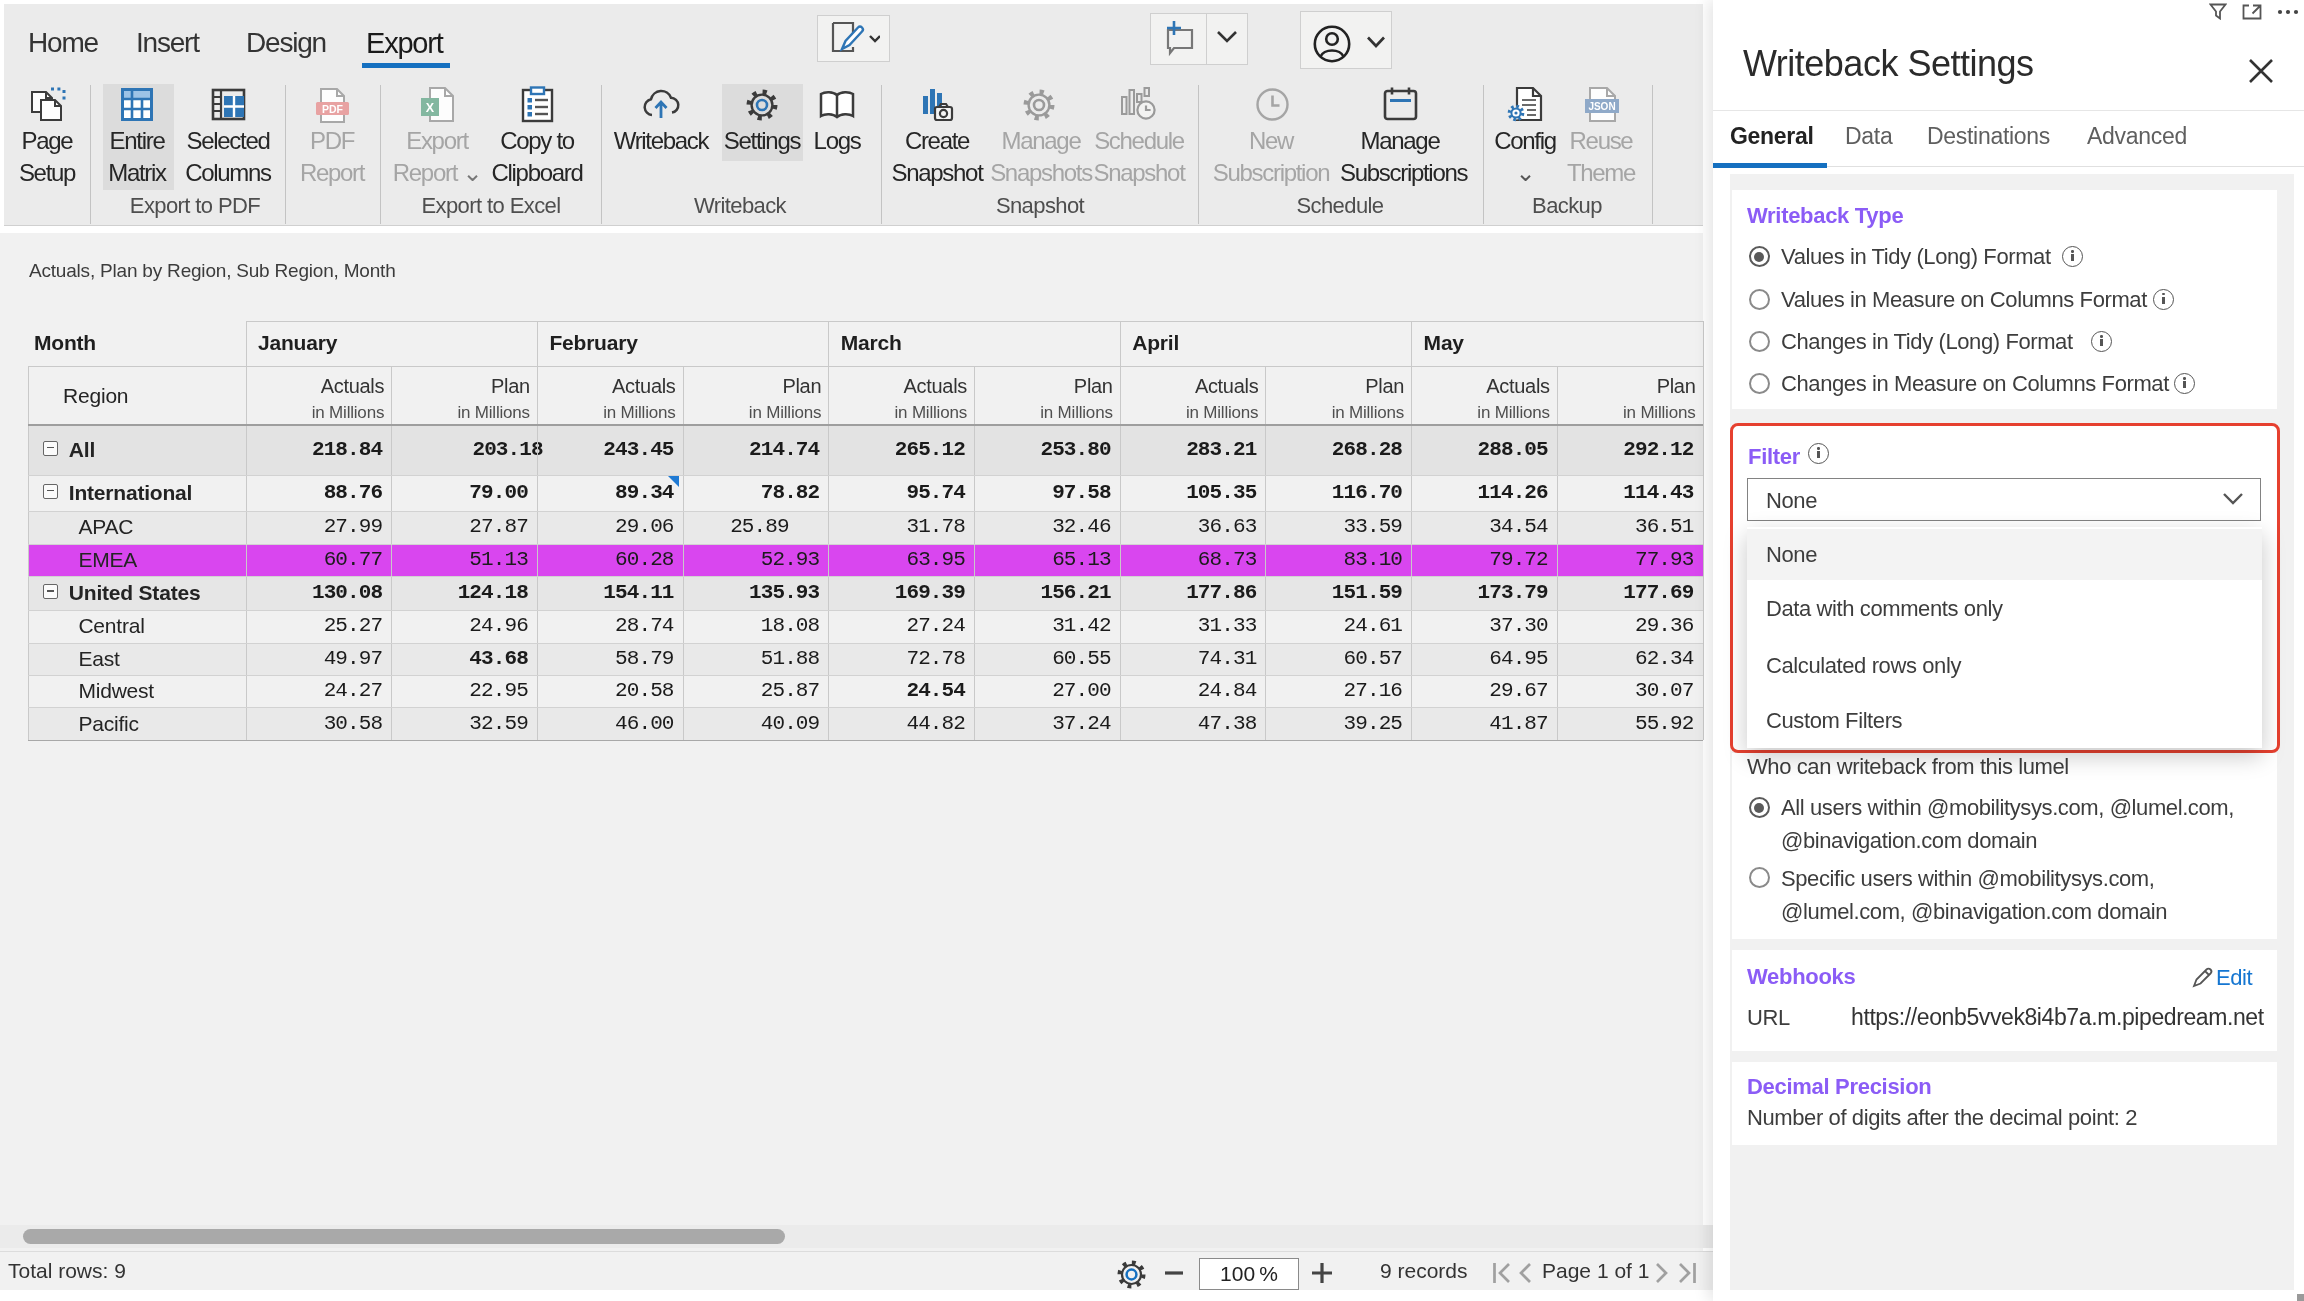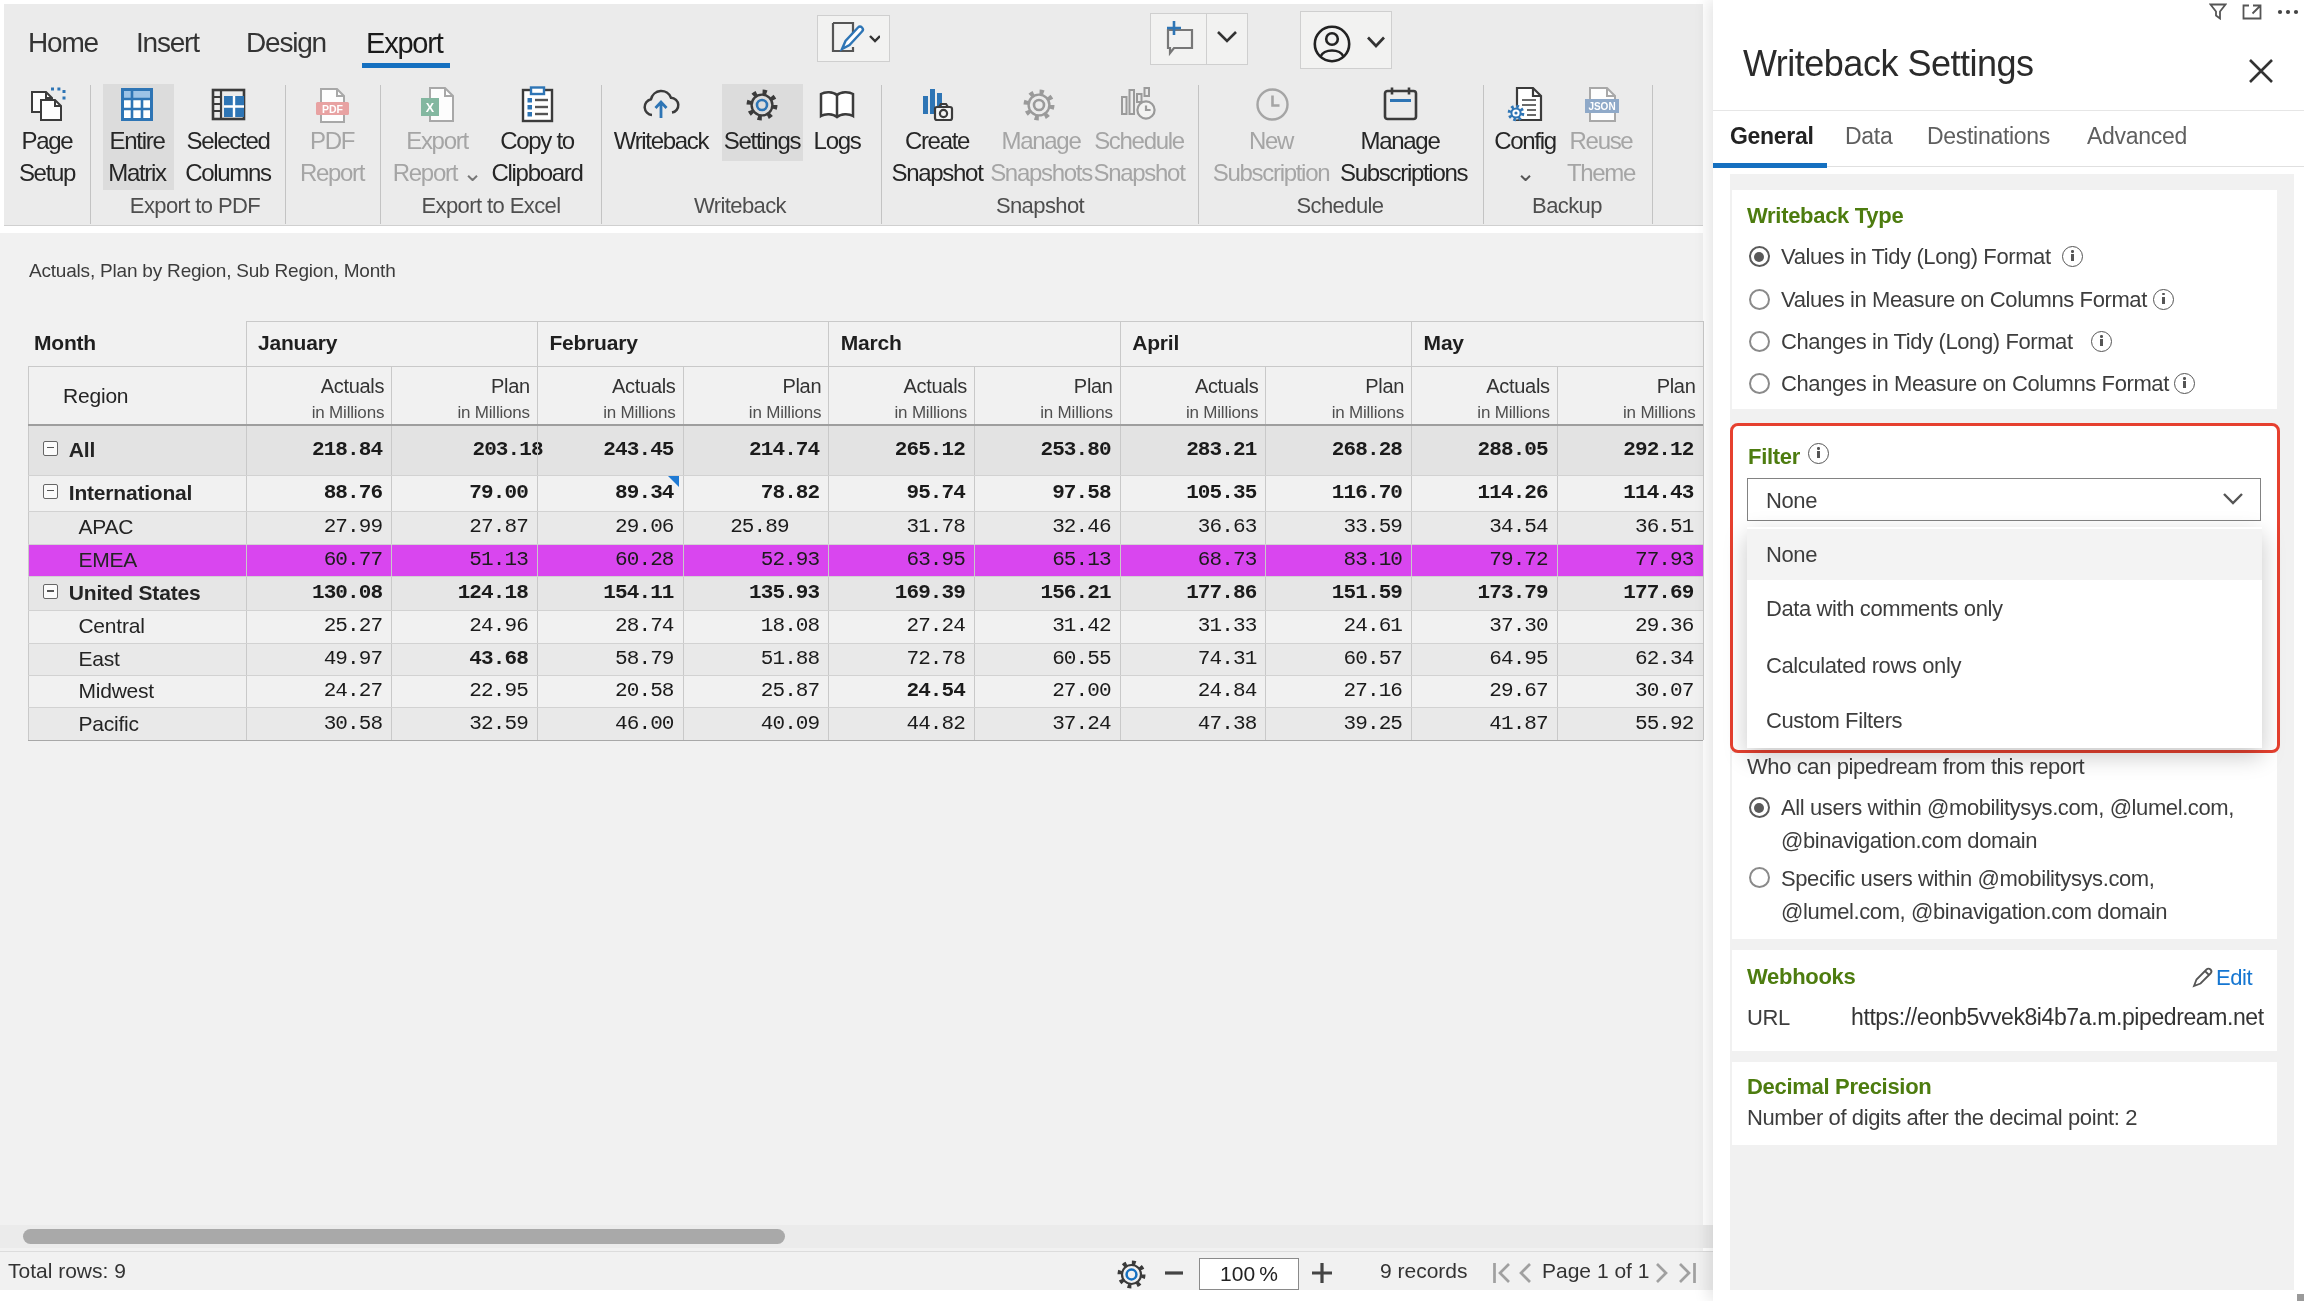--- a/index.html
+++ b/index.html
@@ -36,21 +36,21 @@
 #zoombox{left:1199px;top:1258px;width:100px;height:32px;border:1.5px solid #8a8a8a;background:#fff;text-align:center;line-height:30px;font-size:21px;color:#222}
 
 #panel{left:1713px;top:0;width:591px;height:1301px;background:#fff;box-shadow:-5px 0 14px rgba(0,0,0,0.10)}
 #pcanvas{left:1730px;top:174px;width:564px;height:1116px;background:#f1f1f1}
 .card{position:absolute;background:#fff}
 .ptab{top:122px;height:28px;line-height:28px;font-size:23px;color:#5f5f5f;letter-spacing:-0.3px}
 .radio{position:absolute;width:21px;height:21px;border:2px solid #8a8a8a;border-radius:50%;background:#fff}
 .radio.sel{border-color:#5a5a5a}
 .radio.sel:after{content:"";position:absolute;left:3.5px;top:3.5px;width:10px;height:10px;border-radius:50%;background:#5a5a5a}
 .ptxt{position:absolute;font-size:22px;color:#3d3d3d;letter-spacing:-0.4px;white-space:nowrap}
-.pbold{position:absolute;font-size:22px;font-weight:bold;color:#4d7c0f;letter-spacing:-0.3px;white-space:nowrap}
+.pbold{position:absolute;font-size:22px;font-weight:bold;color:#8b5cf6;letter-spacing:-0.3px;white-space:nowrap}
 .info{position:absolute;width:21px;height:21px;border:1.7px solid #555;border-radius:50%}
 .info:before{content:"";position:absolute;left:8.2px;top:3.2px;width:2.4px;height:2.4px;background:#555;border-radius:50%}
 .info:after{content:"";position:absolute;left:8.2px;top:7.4px;width:2.4px;height:7px;background:#555}
 .ditem{position:absolute;left:1747px;width:515px;font-size:22px;color:#3d3d3d;letter-spacing:-0.4px;padding-left:19px}
 </style>
 </head>
 <body>
 
 <div class="a" id="ribbon"></div>
 <div class="a" id="canvas" style="left:0;top:233px;width:1703px;height:1057px;background:#f1f1f1"></div>
@@ -457,21 +457,21 @@
 <div class="ptxt" style="left:1781px;top:286.5px">Values in Measure on Columns Format</div>
 <div class="info" style="left:2153px;top:288.5px"></div>
 <div class="radio" style="left:1748.5px;top:331px"></div>
 <div class="ptxt" style="left:1781px;top:329px">Changes in Tidy (Long) Format</div>
 <div class="info" style="left:2091px;top:331px"></div>
 <div class="radio" style="left:1748.5px;top:373px"></div>
 <div class="ptxt" style="left:1781px;top:371px">Changes in Measure on Columns Format</div>
 <div class="info" style="left:2174px;top:373px"></div>
 
 <div class="card" style="left:1732px;top:753px;width:545px;height:186px"></div>
-<div class="ptxt" style="left:1747px;top:754px">Who can pipedream from this report</div>
+<div class="ptxt" style="left:1747px;top:754px">Who can writeback from this lumel</div>
 <div class="radio sel" style="left:1748.5px;top:797px"></div>
 <div class="ptxt" style="left:1781px;top:795px">All users within @mobilitysys.com, @lumel.com,</div>
 <div class="ptxt" style="left:1781px;top:828px">@binavigation.com domain</div>
 <div class="radio" style="left:1748.5px;top:867px"></div>
 <div class="ptxt" style="left:1781px;top:866px">Specific users within @mobilitysys.com,</div>
 <div class="ptxt" style="left:1781px;top:899px">@lumel.com, @binavigation.com domain</div>
 
 <div class="card" style="left:1732px;top:950px;width:545px;height:101px"></div>
 <div class="pbold" style="left:1747px;top:964px">Webhooks</div>
 <div class="ptxt" style="left:2216px;top:965px;color:#1576d1">Edit</div>

